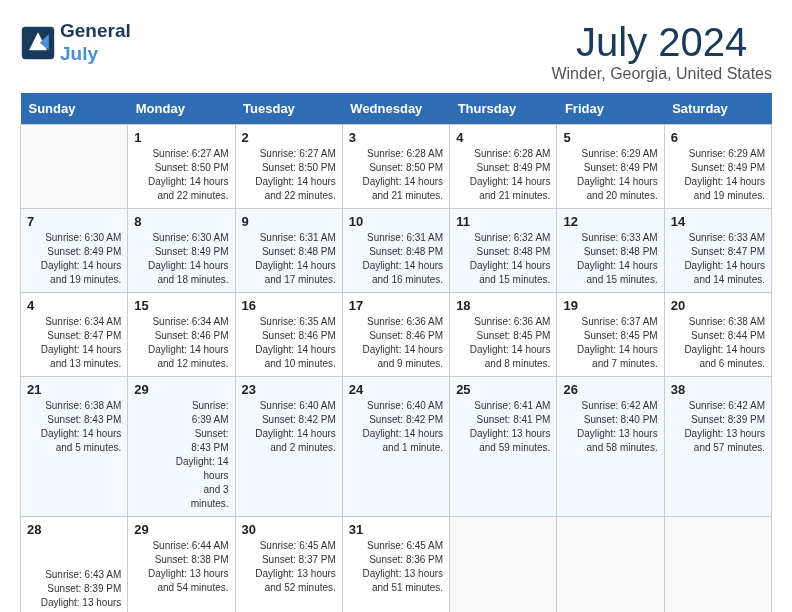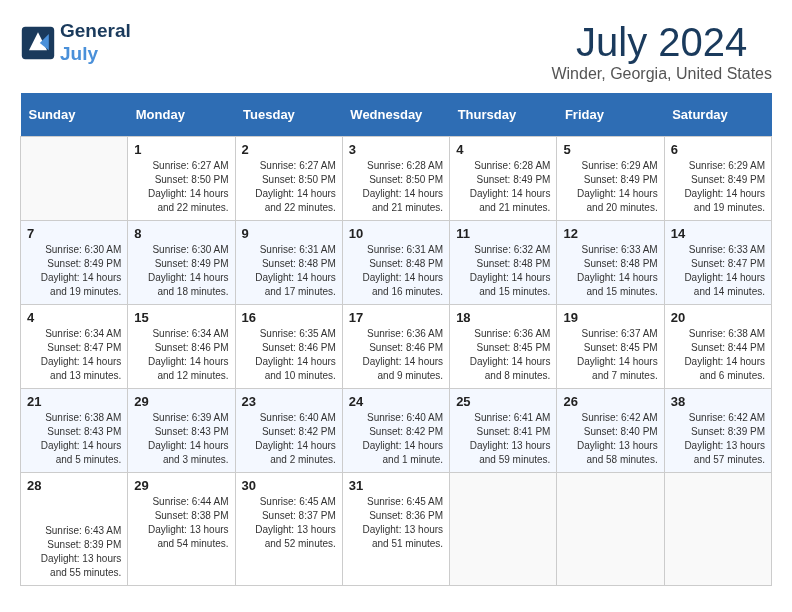--- a/index.html
+++ b/index.html
@@ -46,21 +46,21 @@
     }
     table {
       width: 100%;
       border-collapse: collapse;
       table-layout: fixed;
     }
     thead tr th {
       background: #2e6db4;
       color: white;
       text-align: left;
-      padding: 14px 8px;
+      padding: 8px 8px;
       font-size: 13px;
       font-weight: bold;
     }
     tbody tr td {
       border: 1px solid #ccc;
       vertical-align: top;
       padding: 5px 6px;
       font-size: 10px;
       color: #333;
       height: 80px;
@@ -267,21 +267,21 @@
       <tr class="row-alt">
         <td>
           <span class="day-num">21</span>
           <div class="cell-info" style="white-space: pre-line;">Sunrise: 6:38 AM
 Sunset: 8:43 PM
 Daylight: 14 hours
 and 5 minutes.</div>
         </td>
         <td>
           <span class="day-num">29</span>
-          <div class="cell-info" style="white-space: pre-line;">Sunrise: 6:39 AM
+          <div class="cell-info" style="white-space: pre-line; margin-left: 40px;">Sunrise: 6:39 AM
 Sunset: 8:43 PM
 Daylight: 14 hours
 and 3 minutes.</div>
         </td>
         <td>
           <span class="day-num">23</span>
           <div class="cell-info" style="white-space: pre-line;">Sunrise: 6:40 AM
 Sunset: 8:42 PM
 Daylight: 14 hours
 and 2 minutes.</div>

